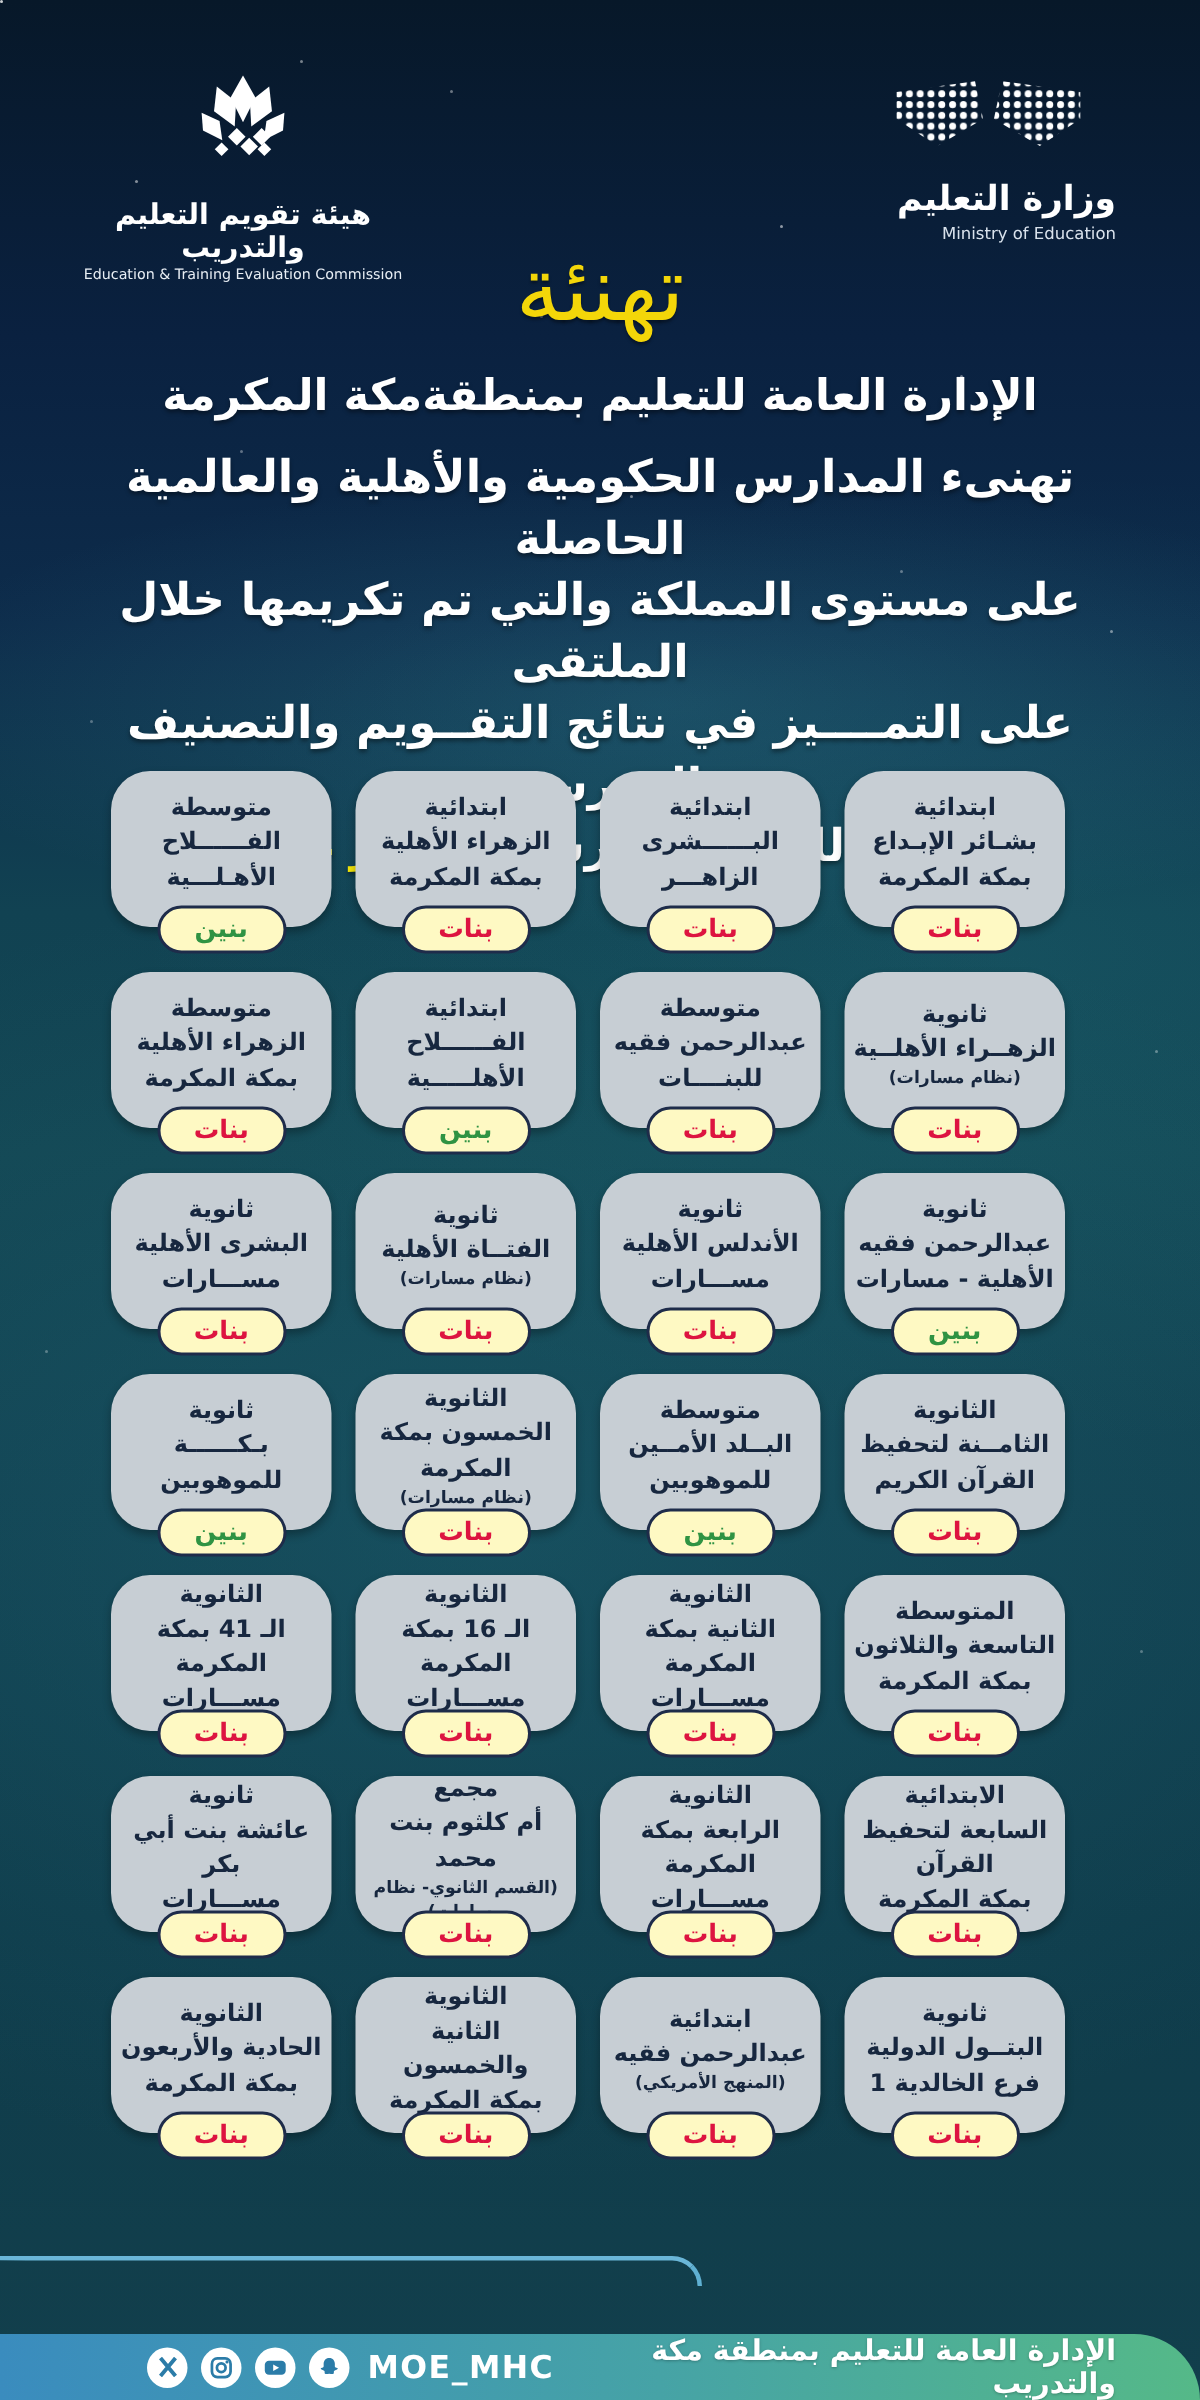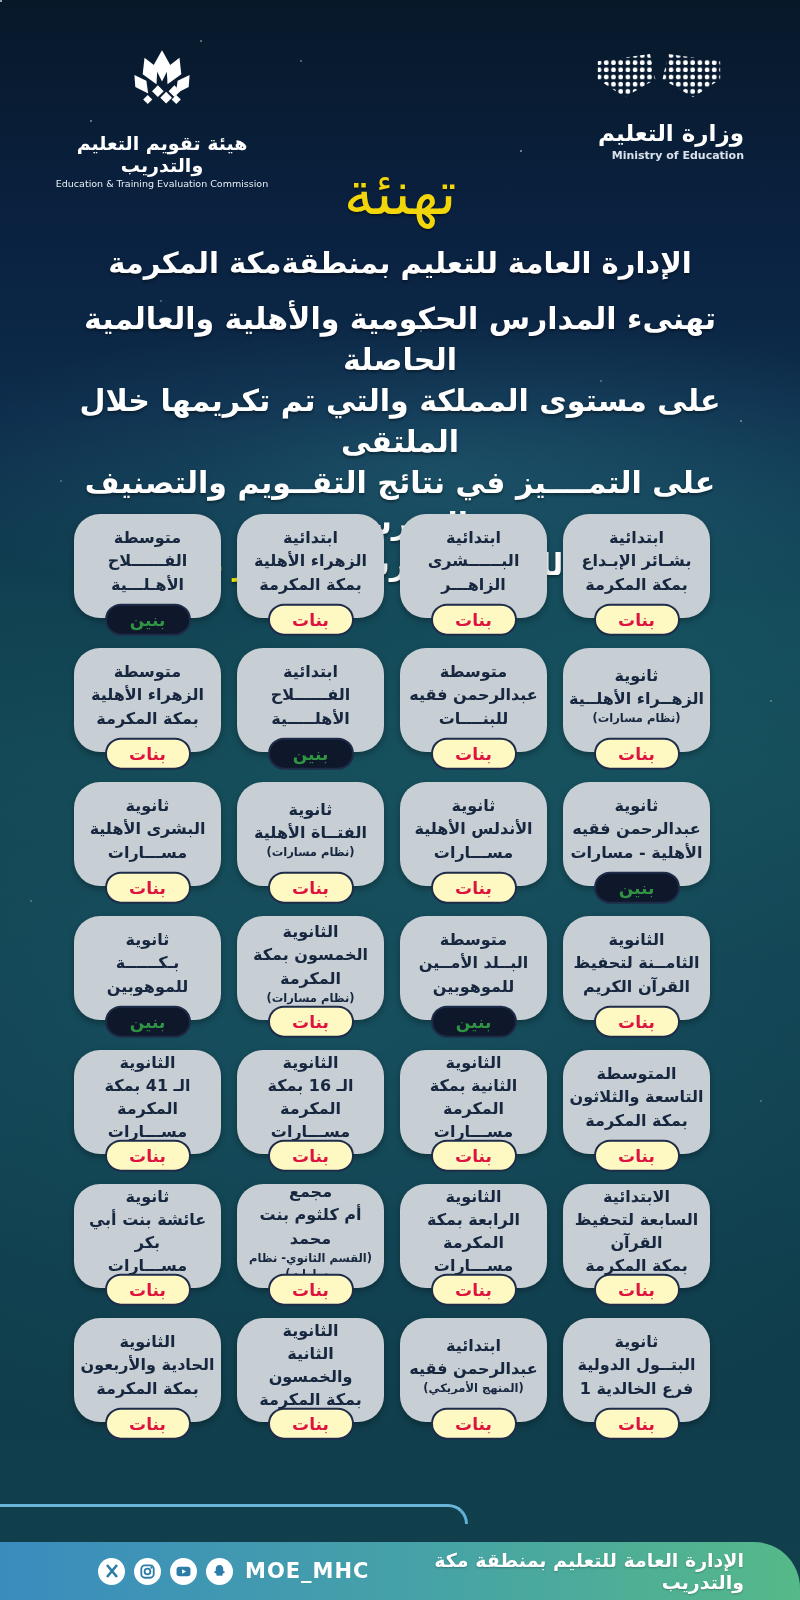--- a/index.html
+++ b/index.html
@@ -30,21 +30,21 @@
 
   
   .etec{ position:absolute; top:50px; left:44px; width:236px; text-align:center; color:#fff; }
   .etec svg{ display:block; margin:0 auto 6px; }
   .etec .ar{ font-size:19px; font-weight:bold; direction:rtl; }
   .etec .en{ font-size:9.5px; margin-top:2px; color:#e8eef4; }
 
   .moe{ position:absolute; top:52px; right:56px; width:170px; text-align:right; color:#fff; }
   .moe svg{ display:block; margin:0 auto 8px; }
   .moe .ar{ font-size:23px; font-weight:bold; direction:rtl; letter-spacing:1px; }
-  .moe .en{ font-size:11px; margin-top:3px; color:#d9e2ec;font-weight:bold; }
+  .moe .en{ font-size:11px; margin-top:3px; color:#d9e2ec; }
 
   
   .congrats{
     position:absolute; top:158px; left:0; right:0; text-align:center;
     font-size:60px; font-weight:400; color:#f3d609; letter-spacing:2px;
     text-shadow:0 2px 2px rgba(0,0,0,.35); direction:rtl;
   }
   .org-line{
     position:absolute; top:246px; left:0; right:0; text-align:center; direction:rtl;
     font-size:29px; font-weight:800; color:#ffffff; text-shadow:0 2px 3px rgba(0,0,0,.4);
@@ -73,30 +73,30 @@
   }
   .card .line{ width:100%; }
   .card .line.small{ font-size:11.5px; font-weight:700; line-height:1.4; }
   .badge{
     position:absolute; bottom:0; left:50%; transform:translate(-50%,55%);
     min-width:86px; padding:3px 16px; border-radius:19px;
     border:2.5px solid #1e2c4a; font-size:17px; font-weight:900;
     text-align:center; direction:rtl; line-height:1.3;
   }
   .badge.girls{ background:#fef9c3; color:#dd1440; }
-  .badge.boys{ background:#0f172a; color:#2f9343; }
+  .badge.boys{ background:#fef9c3; color:#2f9343; }
 
   
   .accent-line{
     position:absolute; left:0; bottom:76px; width:468px; height:20px;
     border-top:3px solid #6ab6d8; border-right:3px solid #5fb0d2;
     border-top-right-radius:22px;
   }
   .footer-bar{
-    position:absolute; left:0; right:0; bottom:0; height:58px;
+    position:absolute; left:0; right:0; bottom:0; height:44px;
     background:linear-gradient(90deg,#3a8cbe 0%, #46a3a6 55%, #55b988 100%);
     border-top-right-radius:46px;
     display:flex; align-items:center; justify-content:space-between;
     padding:0 56px 0 98px;
   }
   .social{ display:flex; align-items:center; gap:9px; }
   .social .sicon{
     width:27px; height:27px; border-radius:50%; background:#ffffff;
     display:flex; align-items:center; justify-content:center;
   }

